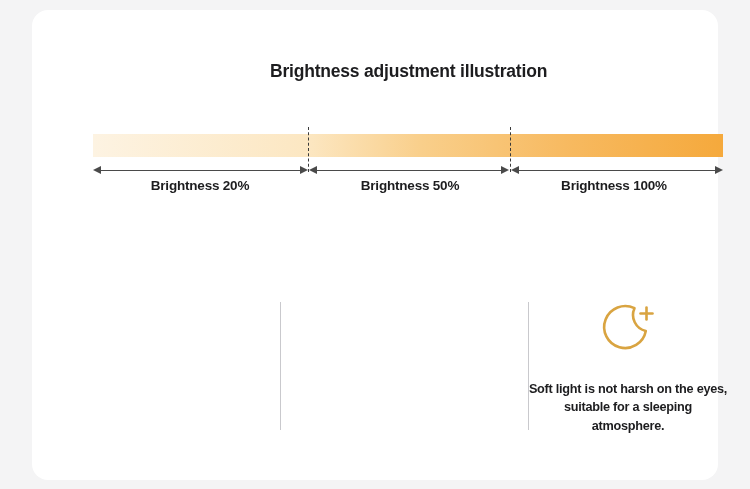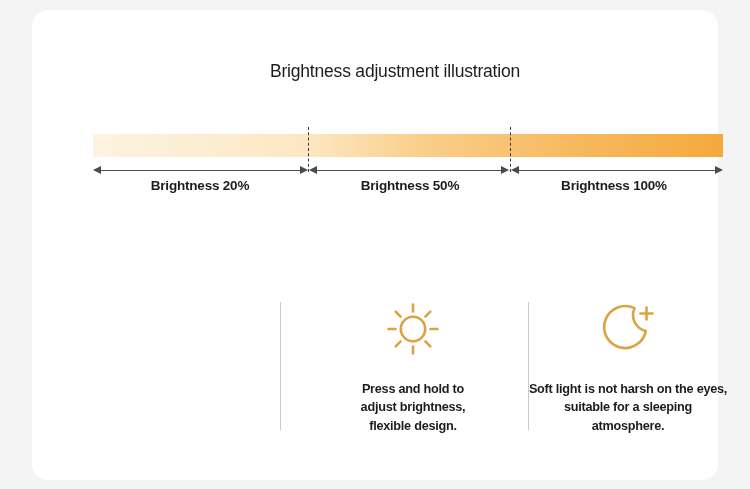--- a/index.html
+++ b/index.html
@@ -28,21 +28,21 @@
     border-radius: 16px;
   }
 
   
   .title {
     position: absolute;
     left: 238px;
     top: 50px;
     width: 300px;
     font-size: 17.5px;
-    font-weight: normal;
+    font-weight: bold;
     color: #1d1d1f;
     line-height: 1.3;
     letter-spacing: -0.2px;
   }
 
   
   .scale-wrap {
     position: absolute;
     left: 61px;
     top: 124px;
@@ -225,38 +225,20 @@
       </div>
     </div>
 
 
     <div class="features">
 
       <div class="v-divider vd-1"></div>
       <div class="v-divider vd-2"></div>
 
 
-      <div class="feature f2">
-        <div class="f-icon">
-          <svg width="58" height="58" viewBox="0 0 58 58" fill="none" stroke="#d9a441" stroke-width="2.6" stroke-linecap="round">
-            <circle cx="29" cy="29" r="12.2"></circle>
-            <line x1="29" y1="4.5" x2="29" y2="11.5"></line>
-            <line x1="29" y1="46.5" x2="29" y2="53.5"></line>
-            <line x1="4.5" y1="29" x2="11.5" y2="29"></line>
-            <line x1="46.5" y1="29" x2="53.5" y2="29"></line>
-            <line x1="11.7" y1="11.7" x2="16.6" y2="16.6"></line>
-            <line x1="41.4" y1="41.4" x2="46.3" y2="46.3"></line>
-            <line x1="11.7" y1="46.3" x2="16.6" y2="41.4"></line>
-            <line x1="41.4" y1="16.6" x2="46.3" y2="11.7"></line>
-          </svg>
-        </div>
-        <div class="f-text">Press and hold to
-adjust brightness,
-flexible design.</div>
-      </div>
 
       <div class="feature f3">
         <div class="f-icon">
           <svg width="60" height="58" viewBox="0 0 60 58" fill="none" stroke="#d9a441" stroke-width="2.6" stroke-linecap="round" stroke-linejoin="round">
             <path d="M36.5 8.2A21 21 0 1 0 47.8 31 16.4 16.4 0 0 1 36.5 8.2z"></path>
             <line x1="48.5" y1="7.5" x2="48.5" y2="19.5"></line>
             <line x1="42.5" y1="13.5" x2="54.5" y2="13.5"></line>
           </svg>
         </div>
         <div class="f-text">Soft light is not harsh on the eyes,

